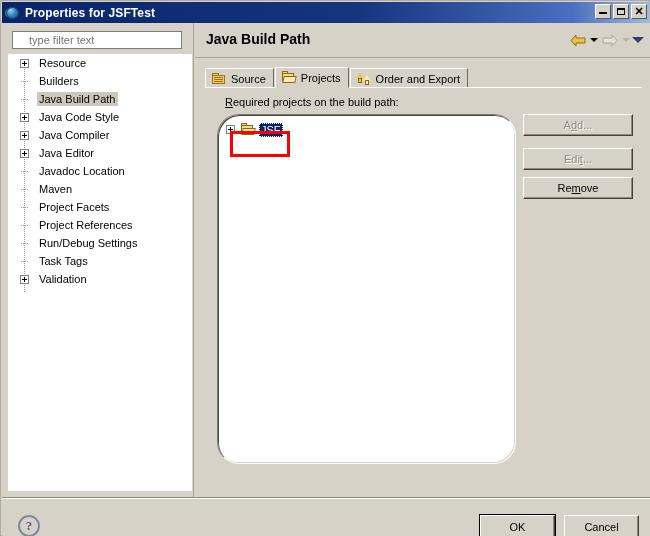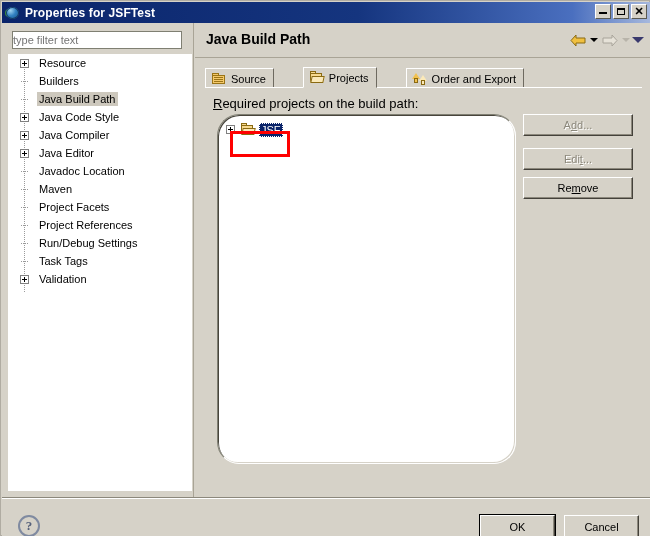--- a/index.html
+++ b/index.html
@@ -102,21 +102,21 @@
   #filter-input {
     position: absolute;
     left: 10px; top: 8px;
     width: 170px; height: 18px;
     background: #ffffff;
     border: 1px solid #7f7f72;
     box-sizing: border-box;
     font-family: "Liberation Sans", sans-serif;
     font-size: 11px;
     color: #808080;
-    padding: 2px 0;
+    padding: 2px 16px;
     line-height: 13px;
     outline: none;
   }
   #tree-panel {
     position: absolute;
     left: 6px; top: 31px;
     width: 184px; height: 437px;
     background: #ffffff;
     border: 0;
     overflow: hidden;
@@ -230,21 +230,20 @@
     border-top-width: 6px; border-top-color: #3a3a6e;
   }
 
   
   #tabstrip {
     position: absolute;
     left: 10px; top: 44px;
     width: 437px; height: 21px;
     display: flex;
     align-items: flex-end;
-    gap: 28px;
   }
   .tab {
     height: 20px;
     box-sizing: border-box;
     display: flex;
     align-items: center;
     padding: 0 7px 0 5px;
     background: #d6d2c8;
     border-top: 1px solid #ffffff;
     border-left: 1px solid #ffffff;
@@ -340,22 +339,22 @@
   
   #tab-content {
     position: absolute;
     left: 10px; top: 64px;
     width: 437px; height: 400px;
     border-top: 1px solid #ffffff;
     box-sizing: border-box;
   }
   #list-caption {
     position: absolute;
-    left: 8px; top: 8px;
-    font-size: 13px;
+    left: 20px; top: 8px;
+    font-size: 11px;
     white-space: nowrap;
   }
   #list-caption .mn { text-decoration: underline; }
 
   #projects-list {
     position: absolute;
     left: 12px; top: 26px;
     width: 299px; height: 350px;
     background: #ffffff;
     box-sizing: border-box;

